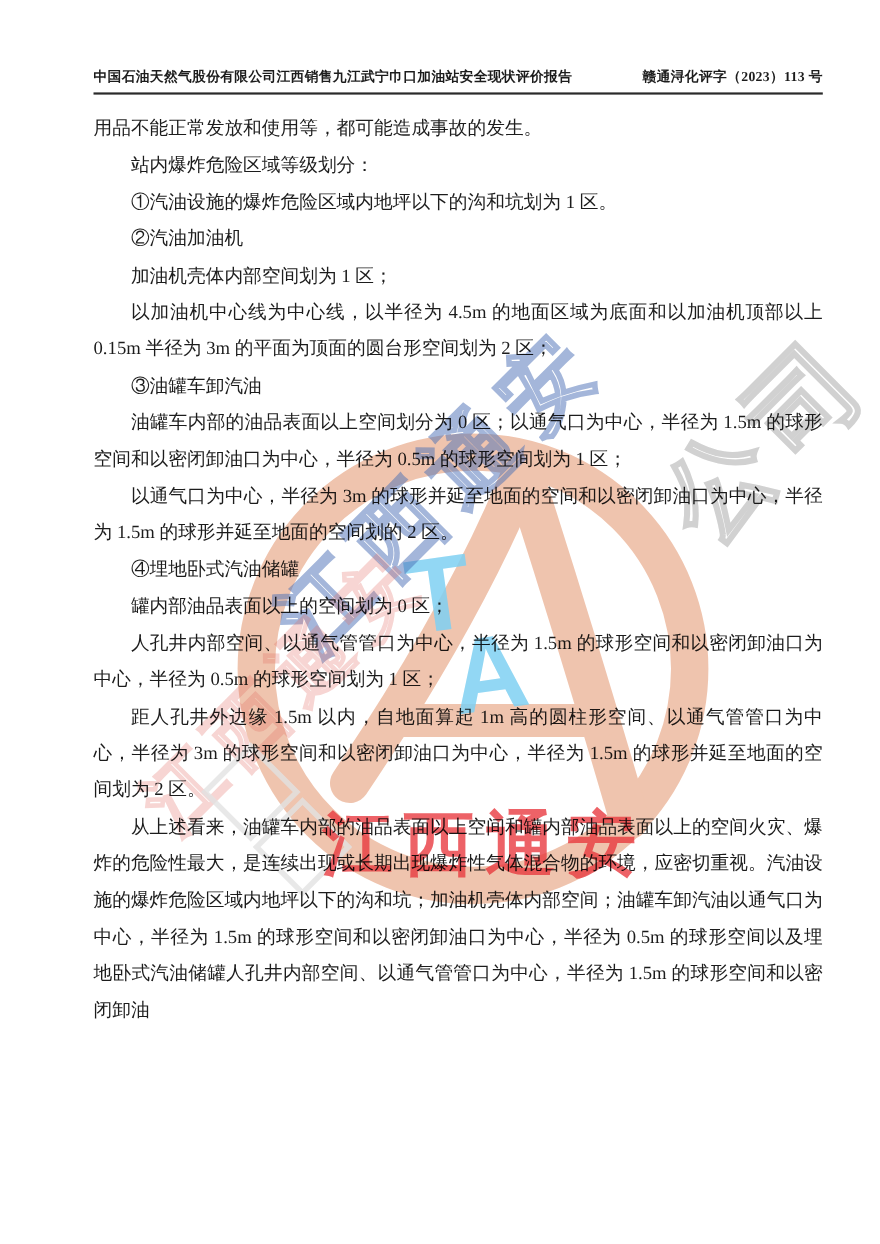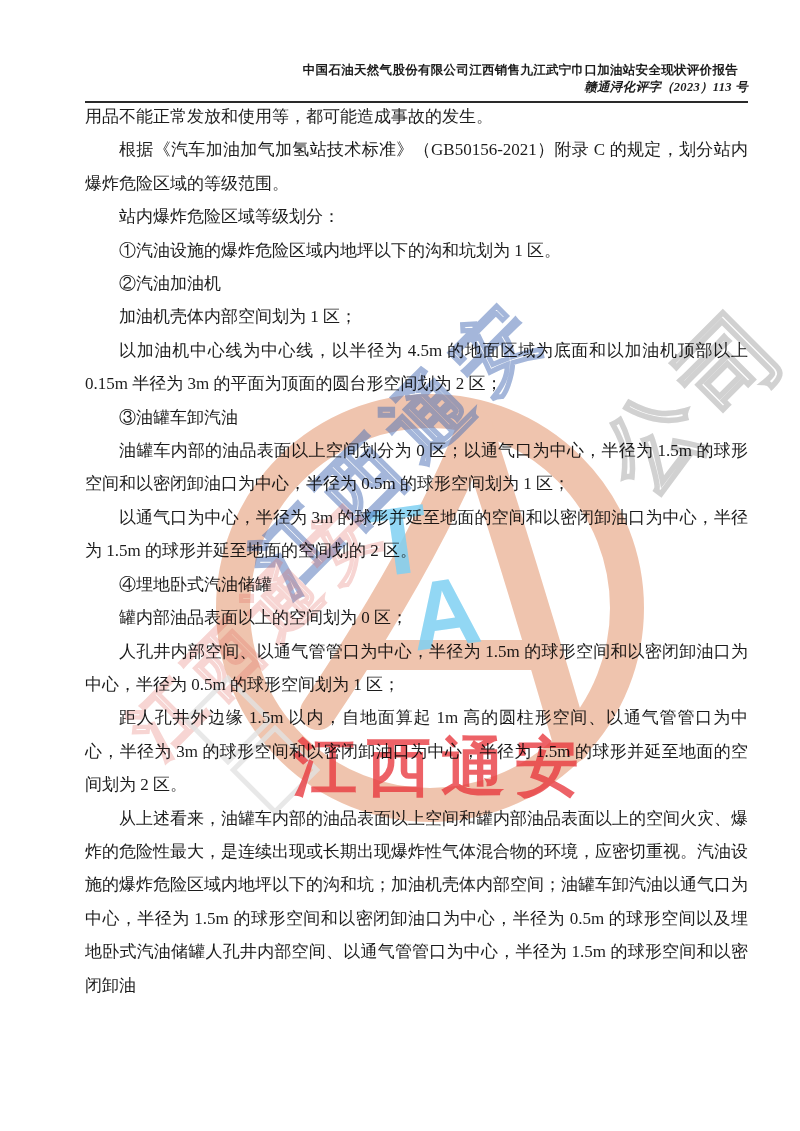--- a/index.html
+++ b/index.html
@@ -14,24 +14,23 @@
   .page{position:absolute;inset:0;background:#fff;}
 
   
   .doc-header{
     position:absolute;left:85px;top:62px;width:663px;
     display:flex;justify-content:space-between;align-items:flex-end;
     border-bottom:2px solid #2a2a2a;
     padding-bottom:5px;
     font-size:12.5px;font-weight:bold;letter-spacing:0.3px;
     white-space:nowrap;
-    flex-direction:column;
   }
   .doc-header .left{margin-right:10px;}
-  .doc-header .right{flex-shrink:0;font-style:italic;}
+  .doc-header .right{flex-shrink:0;}
 
   
   .doc-body{
     position:absolute;left:85px;top:100px;width:663px;
     font-size:17px;line-height:33.4px;
     text-align:justify;
     z-index:2;
   }
   .para{margin:0;}
   .para.indent{text-indent:2em;}
@@ -108,21 +107,20 @@
 
 <div class="page">
 
   <div class="doc-header">
     <span class="left">中国石油天然气股份有限公司江西销售九江武宁巾口加油站安全现状评价报告</span>
     <span class="right">赣通浔化评字（2023）113 号</span>
   </div>
 
   <div class="doc-body">
       <p class="para">用品不能正常发放和使用等，都可能造成事故的发生。</p>
-      <p class="para indent">根据《汽车加油加气加氢站技术标准》（GB50156-2021）附录 C 的规定，划分站内爆炸危险区域的等级范围。</p>
       <p class="para indent">站内爆炸危险区域等级划分：</p>
       <p class="para indent">①汽油设施的爆炸危险区域内地坪以下的沟和坑划为 1 区。</p>
       <p class="para indent">②汽油加油机</p>
       <p class="para indent">加油机壳体内部空间划为 1 区；</p>
       <p class="para indent">以加油机中心线为中心线，以半径为 4.5m 的地面区域为底面和以加油机顶部以上 0.15m 半径为 3m 的平面为顶面的圆台形空间划为 2 区；</p>
       <p class="para indent">③油罐车卸汽油</p>
       <p class="para indent">油罐车内部的油品表面以上空间划分为 0 区；以通气口为中心，半径为 1.5m 的球形空间和以密闭卸油口为中心，半径为 0.5m 的球形空间划为 1 区；</p>
       <p class="para indent">以通气口为中心，半径为 3m 的球形并延至地面的空间和以密闭卸油口为中心，半径为 1.5m 的球形并延至地面的空间划的 2 区。</p>
       <p class="para indent">④埋地卧式汽油储罐</p>
       <p class="para indent">罐内部油品表面以上的空间划为 0 区；</p>

